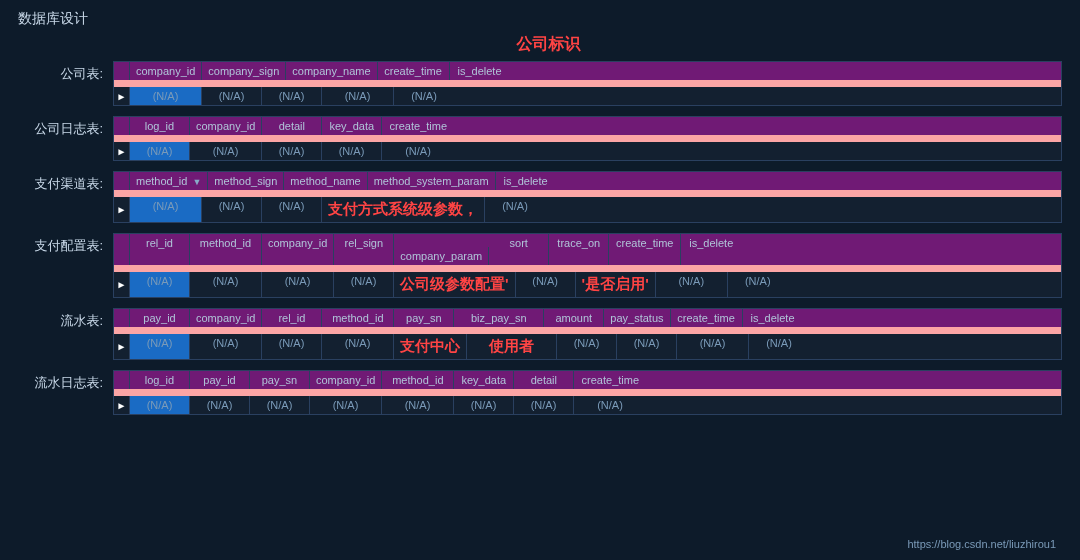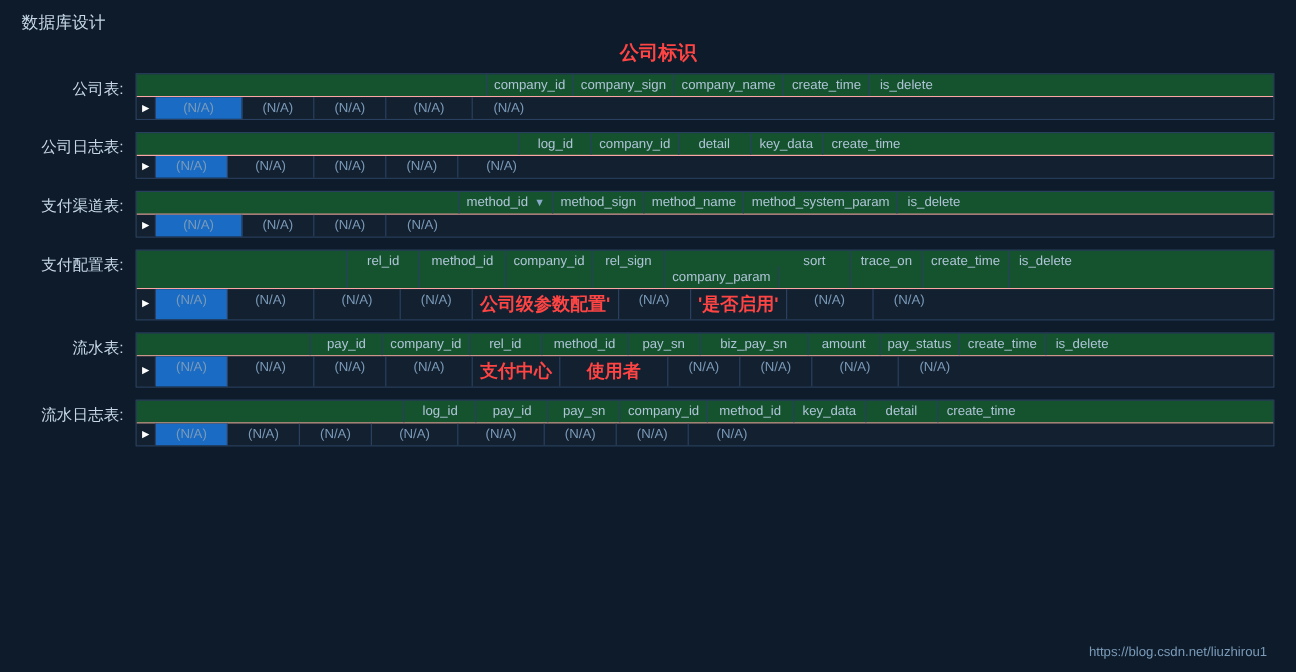--- a/index.html
+++ b/index.html
@@ -51,23 +51,22 @@
     }
 
     .table-container {
       background-color: #1a2a3a;
       border: 1px solid #2a4060;
       flex: 1;
     }
 
     .table-header-row {
       display: flex;
-      background-color: #14532d;
-      border-bottom: 1px solid #fca5a5;
-      justify-content: center;
+      background-color: #701a75;
+      border-bottom: 7px solid #fca5a5;
     }
 
     .table-data-row {
       display: flex;
       background-color: #132030;
     }
 
     .col-cell {
       padding: 3px 6px;
       font-size: 11px;
@@ -181,20 +180,21 @@
           <div class="col-cell">method_sign</div>
           <div class="col-cell">method_name</div>
           <div class="col-cell" style="min-width: 90px;">method_system_param</div>
           <div class="col-cell">is_delete</div>
         </div>
         <div class="table-data-row">
           <div class="arrow-cell">►</div>
           <div class="col-cell na highlight" style="min-width: 72px;">(N/A)</div>
           <div class="col-cell na">(N/A)</div>
           <div class="col-cell na">(N/A)</div>
+          <div class="col-cell big-red-text" style="min-width: 90px;">支付方式系统级参数，</div>
           <div class="col-cell na">(N/A)</div>
         </div>
       </div>
     </div>
     <div class="db-row">
       <div class="row-label">支付配置表:</div>
       <div class="table-container">
         <div class="table-header-row">
           <div class="arrow-cell"></div>
           <div class="col-cell">rel_id</div>

